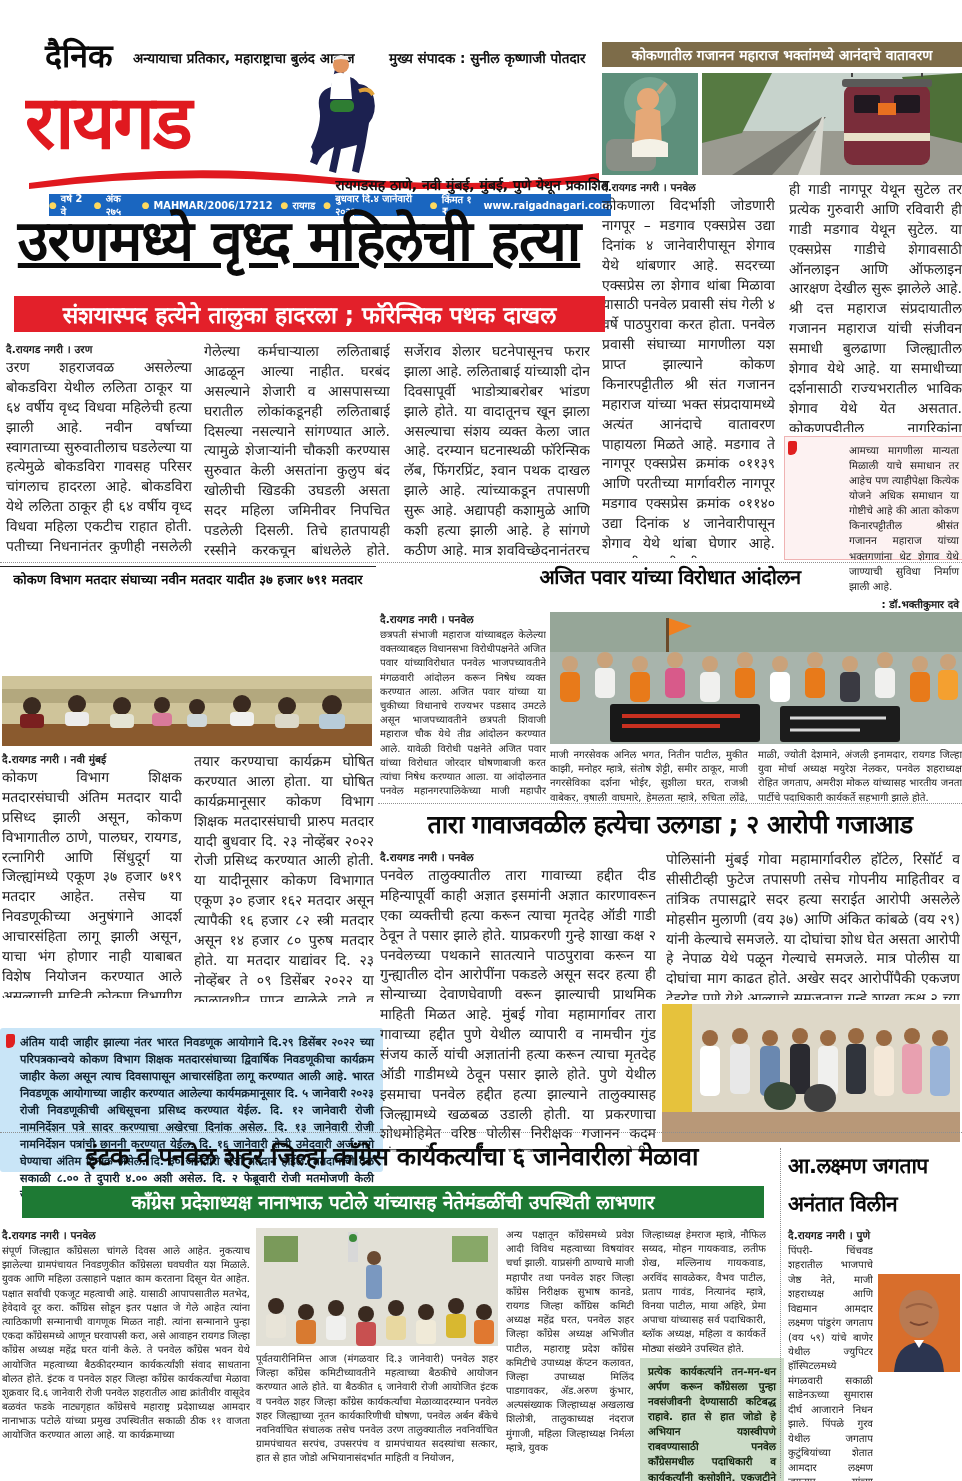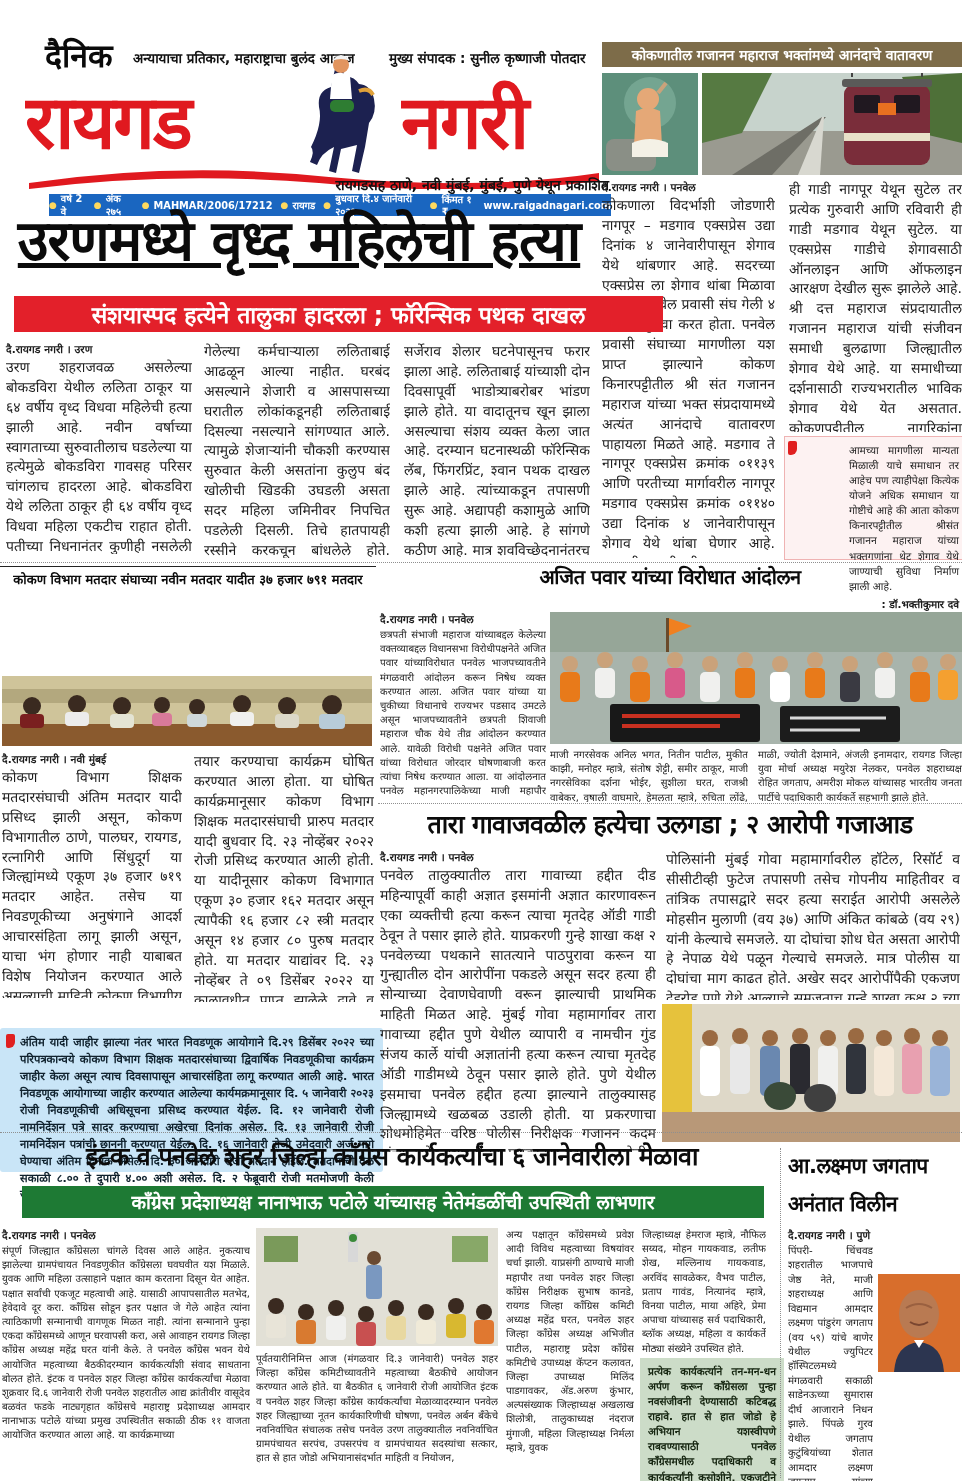--- a/index.html
+++ b/index.html
@@ -40,21 +40,20 @@
     <div class="abs" style="left:272px;top:28px;width:100px;height:128px;">
       <svg viewBox="0 0 100 128" width="100" height="128">
         <path d="M22 96 Q34 72 30 56 Q28 40 42 36 L46 18 Q48 10 54 13 L55 26 Q64 24 70 33 Q82 34 85 48 Q88 62 80 72 L76 96 L70 122 L63 120 L68 94 L52 98 L47 122 L40 120 L45 96 Q32 102 28 114 L21 111 Q26 100 22 96 Z" fill="#1c2150"></path>
         <circle cx="52" cy="14" r="8" fill="#e2955f"></circle>
         <path d="M43 10 Q52 -2 61 10 Q52 6 43 10 Z" fill="#f2f2f2"></path>
         <path d="M43 24 Q52 19 61 25 L63 48 L41 48 Z" fill="#ffffff"></path>
         <rect x="41" y="49" width="24" height="12" rx="5" fill="#2e7d32"></rect>
         <path d="M70 40 Q80 36 84 44" stroke="#e0a13a" stroke-width="4" fill="none"></path>
       </svg>
     </div>
-    <div class="abs nw" style="left:384px;top:46px;width:210px;font-size:74px;font-weight:800;color:#e0191f;letter-spacing:-2px;">नगरी</div>
     <div class="abs" style="left:12px;top:146px;width:570px;height:20px;">
       <svg viewBox="0 0 570 20" width="570" height="20" preserveAspectRatio="none">
         <path d="M0 14 Q150 -8 300 8 Q450 22 570 4 L570 12 Q440 28 290 14 Q140 2 0 20 Z" fill="#e0191f"></path>
       </svg>
     </div>
     <div class="abs" style="left:300px;top:152px;width:292px;text-align:right;font-size:14px;font-weight:700;color:#111;">रायगडसह ठाणे, नवी मुंबई, मुंबई, पुणे येथून प्रकाशित</div>
     <div class="abs" style="left:32px;top:171px;width:562px;height:22px;background:#1a66c0;display:flex;align-items:center;justify-content:center;gap:8px;color:#fff;font-size:9.8px;font-weight:700;">
       <span class="barItem">
           <span class="dot">●</span>
           <span>वर्ष 2 वे</span>
@@ -120,21 +119,21 @@
     <div class="abs body" style="left:187px;top:180px;width:173px;height:252px;">ही गाडी नागपूर येथून सुटेल तर प्रत्येक गुरुवारी आणि रविवारी ही गाडी मडगाव येथून सुटेल. या एक्सप्रेस गाडीचे शेगावसाठी ऑनलाइन आणि ऑफलाइन आरक्षण देखील सुरू झालेले आहे. श्री दत्त महाराज संप्रदायातील गजानन महाराज यांची संजीवन समाधी बुलढाणा जिल्ह्यातील शेगाव येथे आहे. या समाधीच्या दर्शनासाठी राज्यभरातील भाविक शेगाव येथे येत असतात. कोकणपट्टीतील नागरिकांना शेगावला जाण्यासाठी थेट एक्सप्रेस गाड्या उपलब्ध नाहीत. पर्यायाने त्यांना मुंबई, ठाणा, कल्याण इथपर्यंत प्रवास करून दुसऱ्या गाडीने जाणे भाग पडते. विदर्भ आणि कोकण किनारपट्टी यांना जोडण्यासाठी अत्यंत महत्वाची समजली जाणारी मडगाव नागपूर एक्सप्रेस शेगाव या ठिकाणी थांबली पाहिजे या स्वरूपाची मागणी पनवेल प्रवासी संघाने लावून धरली होती.</div>
     <div class="abs quotebox" style="left:182px;top:436px;width:166px;height:112px;">
       <span class="pin" style="left:3px;top:4px;"></span>
       <div style="padding-left:8px;margin-left:48px;">आमच्या मागणीला मान्यता मिळाली याचे समाधान तर आहेच पण त्याहीपेक्षा कित्येक योजने अधिक समाधान या गोष्टीचे आहे की आता कोकण किनारपट्टीतील श्रीसंत गजानन महाराज यांच्या भक्तगणांना थेट शेगाव येथे जाण्याची सुविधा निर्माण झाली आहे.</div>
       <div class="attrib">: डॉ.भक्तीकुमार दवे</div>
     </div>
   </div>
 
   <div class="abs" style="left:0;top:198px;width:598px;height:364px;">
     <div class="nw ctr hl" style="font-size:56px;line-height:1.55;letter-spacing:-1px;text-decoration:underline;">उरणमध्ये वृध्द महिलेची हत्या</div>
-    <div class="banner" style="position:absolute;left:14px;top:98px;width:649px;height:36px;background:#e3202a;font-size:23px;white-space:nowrap;">संशयास्पद हत्येने तालुका हादरला ; फॉरेन्सिक पथक दाखल</div>
+    <div class="banner" style="position:absolute;left:14px;top:98px;width:591px;height:36px;background:#e3202a;font-size:23px;white-space:nowrap;">संशयास्पद हत्येने तालुका हादरला ; फॉरेन्सिक पथक दाखल</div>
     <div class="abs" style="left:6px;top:144px;width:186px;height:216px;">
       <div class="dateline">दै.रायगड नगरी । उरण</div>
       <div class="body" style="height:196px;">उरण शहराजवळ असलेल्या बोकडविरा येथील ललिता ठाकूर या ६४ वर्षीय वृध्द विधवा महिलेची हत्या झाली आहे. नवीन वर्षाच्या स्वागताच्या सुरुवातीलाच घडलेल्या या हत्येमुळे बोकडविरा गावसह परिसर चांगलाच हादरला आहे. बोकडविरा येथे ललिता ठाकूर ही ६४ वर्षीय वृध्द विधवा महिला एकटीच राहात होती. पतीच्या निधनानंतर कुणीही नसलेली वृद्ध येथील खासगी शाळेत मोलमजुरी तसेच मालकीच्या तीन खोल्यांपैकी दोन खोल्या भाड्याने देऊन मिळणाऱ्या उत्पन्नातूनच आपली उपजीविका करीत होती. काल मंगळवारी सकाळी शाळा उघडण्यासाठी शाळेची चावी आणण्यासाठी तिच्या घराजवळ</div>
     </div>
     <div class="abs body" style="left:204px;top:144px;width:186px;height:216px;">गेलेल्या कर्मचाऱ्याला ललिताबाई आढळून आल्या नाहीत. घरबंद असल्याने शेजारी व आसपासच्या घरातील लोकांकडूनही ललिताबाई दिसल्या नसल्याने सांगण्यात आले. त्यामुळे शेजाऱ्यांनी चौकशी करण्यास सुरुवात केली असतांना कुलुप बंद खोलीची खिडकी उघडली असता सदर महिला जमिनीवर निपचित पडलेली दिसली. तिचे हातपायही रस्सीने करकचून बांधलेले होते. याबाबत पोलिसांना माहिती मिळताच उरण पोलिस ठाण्याचे वरिष्ठ पोलीस निरीक्षक सुनिल पाटील आपल्या सहकाऱ्यांसह घटनास्थळी धाव घेतली. ललिताबाई यांच्या शेजारचीच खोली मोलमजुरी करणाऱ्या अमोल सर्जेराव शेलार या इसमाला भाड्याने दिली आहे. त्याच खोलीत ललिताबाई यांची हत्या झाली आहे. हत्येनंतर खोलीला बाहेरून कुलूप लावण्यात आले आहे. भाडोत्री अमोल</div>
     <div class="abs body" style="left:404px;top:144px;width:186px;height:216px;">सर्जेराव शेलार घटनेपासूनच फरार झाला आहे. ललिताबाई यांच्याशी दोन दिवसापूर्वी भाडोत्र्याबरोबर भांडण झाले होते. या वादातूनच खून झाला असल्याचा संशय व्यक्त केला जात आहे. दरम्यान घटनास्थळी फॉरेन्सिक लॅब, फिंगरप्रिंट, श्वान पथक दाखल झाले आहे. त्यांच्याकडून तपासणी सुरू आहे. अद्यापही कशामुळे आणि कशी हत्या झाली आहे. हे सांगणे कठीण आहे. मात्र शवविच्छेदनानंतरच नेमक्या कारणांची माहिती मिळेल. दरम्यान संशयित फरार आरोपीचा शोध घेण्यासाठी पोलिस पथके तयार करण्यात आली असल्याची माहिती उरण पोलिस ठाण्याचे वरिष्ठ पोलीस निरीक्षक सुनिल पाटील यांनी दिली आहे. दरम्यान नवीन वर्षाच्या स्वागताच्या सुरुवातीलाच घडलेल्या महिलेच्या हत्येमुळे बोकडविरा गावसह परिसर हादरला आहे.</div>
   </div>
 
   <div class="abs sep-h" style="left:0;top:562px;width:962px;"></div>
 

